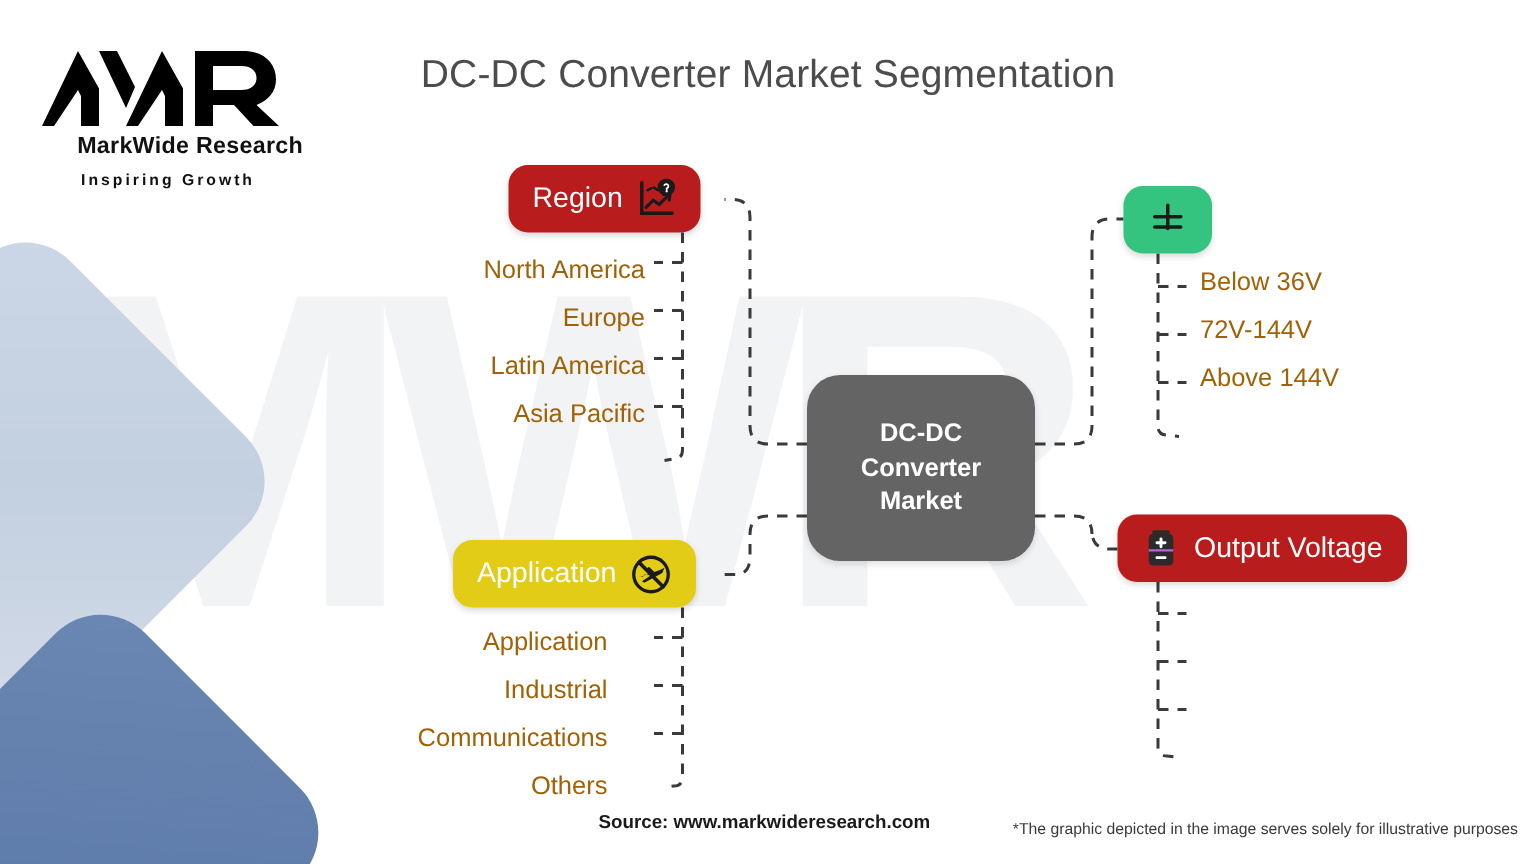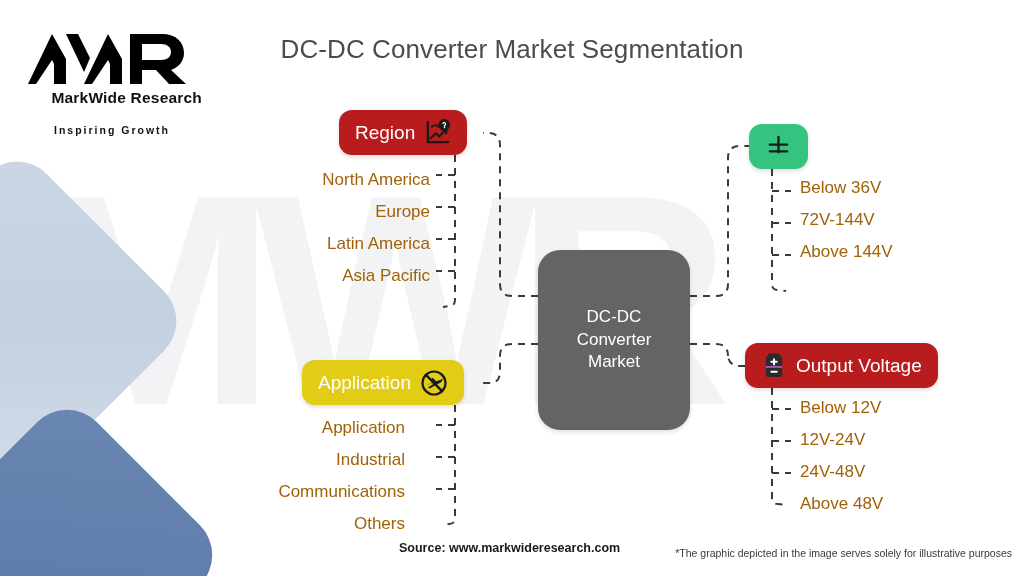--- a/index.html
+++ b/index.html
@@ -48,41 +48,41 @@
 
   
   .logo { position: absolute; left: 22px; top: 28px; width: 180px; }
   .logo-mark { display: block; }
   .logo-name {
     font-size: 15.5px; font-weight: 700; color: #111;
     text-align: right; letter-spacing: 0.2px; margin-top: 1px;
   }
   .logo-tag {
     font-size: 10.5px; font-weight: 600; color: #111;
-    text-align: center; letter-spacing: 2.0px; margin-top: 17px;
+    text-align: center; letter-spacing: 2.0px; margin-top: 7px;
   }
 
   
   .title {
     position: absolute; left: 0; right: 0; top: 34px;
     text-align: center;
     font-size: 26px; font-weight: 400; color: #4c4c4c;
     letter-spacing: 0.1px;
   }
 
   
   .center-node {
     position: absolute;
     left: 538px; top: 250px;
-    width: 152px; height: 180px;
+    width: 152px; height: 124px;
     background: #646464;
     border-radius: 22px;
     display: flex; align-items: center; justify-content: center;
     color: #ffffff; font-size: 17px; line-height: 1.32;
-    text-align: center; font-weight: 400;
+    text-align: center; font-weight: 700;
     box-shadow: 0 2px 5px rgba(0,0,0,0.13);
   }
 
   
   .badge {
     position: absolute;
     display: flex; align-items: center; gap: 9px;
     border-radius: 13px;
     padding: 0 16px;
     height: 45px;
@@ -253,23 +253,17 @@
         <rect x="7" y="1.5" width="12" height="3.5" rx="1.2" fill="#2b2b2b"></rect>
         <rect x="4.5" y="4" width="17" height="22" rx="3.2" fill="#2b2b2b"></rect>
         <line x1="13" y1="7.5" x2="13" y2="13" stroke="#ffffff" stroke-width="2" stroke-linecap="round"></line>
         <line x1="10.2" y1="10.2" x2="15.8" y2="10.2" stroke="#ffffff" stroke-width="2" stroke-linecap="round"></line>
         <line x1="4.5" y1="15.5" x2="21.5" y2="15.5" stroke="#bd64dd" stroke-width="1.6"></line>
         <line x1="10.2" y1="20.5" x2="15.8" y2="20.5" stroke="#ffffff" stroke-width="2" stroke-linecap="round"></line>
       </svg>
     </span>
     <span class="label">Output Voltage</span>
   </div>
-  <div class="list" id="list-output">
-    <div class="item">Below 12V</div>
-    <div class="item">12V-24V</div>
-    <div class="item">24V-48V</div>
-    <div class="item">Above 48V</div>
-  </div>
 
   <div class="source">Source: www.markwideresearch.com</div>
   <div class="disclaimer">*The graphic depicted in the image serves solely for illustrative purposes</div>
 
 </div>
 
 </body></html>

